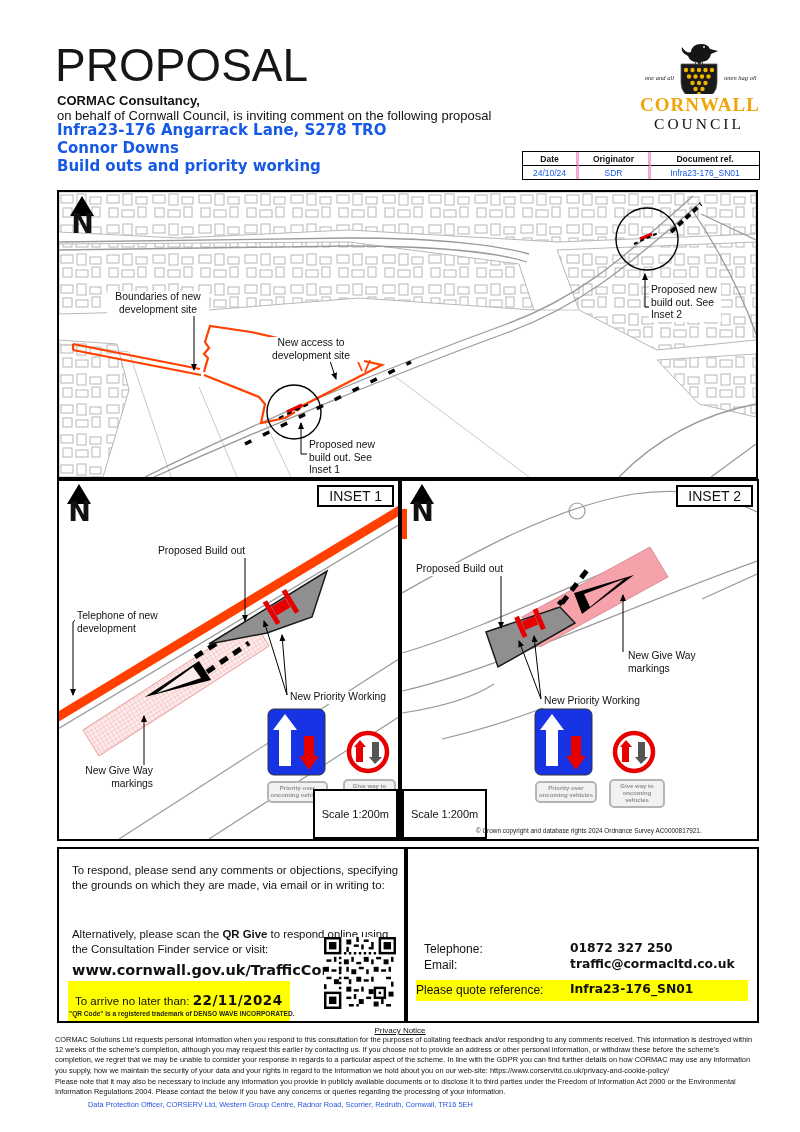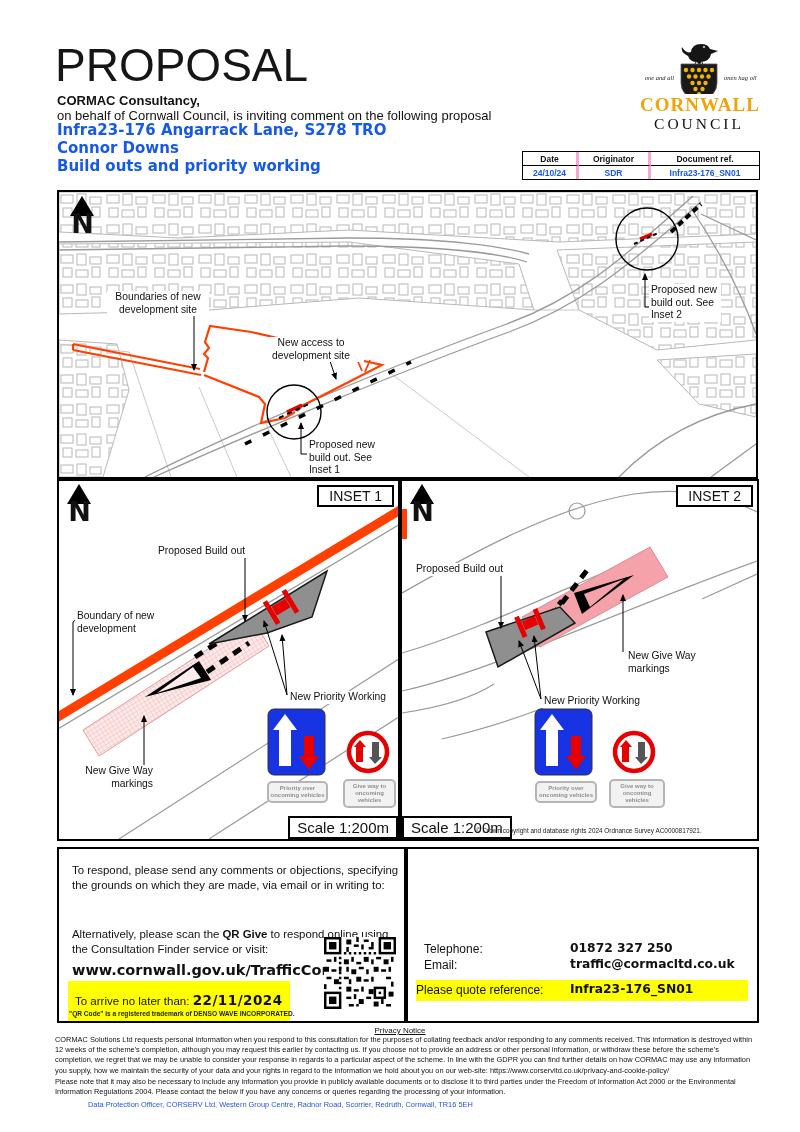--- a/index.html
+++ b/index.html
@@ -22,31 +22,31 @@
         font-family:"Liberation Serif",serif;font-weight:700;font-size:19px;color:#efa50a;letter-spacing:1px;}
   .logo .council{position:absolute;left:0;right:0;top:77px;text-align:center;
         font-family:"Liberation Serif",serif;font-size:15.5px;color:#111;letter-spacing:3px;}
 
   
   .doc-table{position:absolute;left:522px;top:151px;display:grid;grid-template-columns:56px 72px 108px;
              border:1.5px solid #000;font-size:8.5px;text-align:center;background:#fff;}
   .doc-table .c{border-right:3px solid #f9a8d4;padding:1.5px 2px;}
   .doc-table .c3{border-right:none;}
   .doc-table .hd{font-weight:700;border-bottom:1px solid #000;}
-  .doc-table .val{color:#1659e6;font-weight:700;text-align:center;}
+  .doc-table .val{color:#1659e6;font-weight:400;text-align:center;}
 
   
   .mapbox{position:absolute;border:2px solid #000;background:#fff;}
   .label{position:absolute;font-size:10.3px;line-height:1.22;background:#fff;padding:0 2px;color:#111;}
   .ctr{text-align:center;}
   .rgt{text-align:right;}
   .nowrap{white-space:nowrap;}
   .inset-title{position:absolute;top:4px;right:4px;border:2px solid #000;padding:1px 10px;
                font-size:14px;background:#fff;}
-  .scalebox{position:absolute;bottom:0;border:2px solid #000;padding:1px 7px;font-size:15px;background:#fff;}
+  .scalebox{position:absolute;bottom:0;border:2px solid #000;padding:17px 7px;font-size:11px;background:#fff;}
   .copyright{position:absolute;left:74px;bottom:5px;font-size:6.4px;color:#222;white-space:nowrap;}
 
   .north{position:absolute;width:30px;}
   .north-tri{width:0;height:0;margin:0 auto;border-left:12px solid transparent;
              border-right:12px solid transparent;border-bottom:20px solid #000;}
   .north-n{display:block;text-align:center;font-family:"DejaVu Sans",sans-serif;font-weight:900;
            font-size:27px;line-height:0.85;letter-spacing:-1px;margin-top:-3px;}
 
   .sign-caption{position:absolute;font-size:6px;font-weight:700;color:#8f8f8f;background:#f2f2f2;
                 border:2px solid #b5b5b5;border-radius:5px;text-align:center;line-height:1.18;padding:2px 1px;}
@@ -245,21 +245,21 @@
         <polygon points="-8,-12 -2,-5 -5,-5 -5,10 -12,10 -12,-5 -14,-5" fill="#e60000"></polygon>
         <polygon points="7,12 1,5 4,5 4,-10 11,-10 11,5 14,5" fill="#555"></polygon>
       </g>
     </svg>
     <div class="north" style="left:5px;top:3px">
       <div class="north-tri"></div>
       <span class="north-n">N</span>
     </div>
     <div class="inset-title">INSET 1</div>
     <div class="label nowrap" style="left:97px;top:64px">Proposed Build out</div>
-    <div class="label" style="left:16px;top:129px;width:84px">Boundary of new development</div>
+    <div class="label" style="left:16px;top:129px;width:84px">Telephone of new development</div>
     <div class="label rgt" style="left:16px;top:284px;width:76px">New Give Way markings</div>
     <div class="label nowrap" style="left:229px;top:210px">New Priority Working</div>
     <div class="sign-caption" style="left:208px;top:300px;width:55px">Priority over oncoming vehicles</div>
     <div class="sign-caption" style="left:284px;top:298px;width:47px">Give way to oncoming vehicles</div>
     <div class="scalebox" style="right:0">Scale 1:200m</div>
   </div>
 
   <div class="mapbox" style="left:400px;top:479px;width:355px;height:358px">
     <svg class="abs" style="left:0;top:0" width="355" height="358" viewBox="0 0 355 358">
       <defs>

